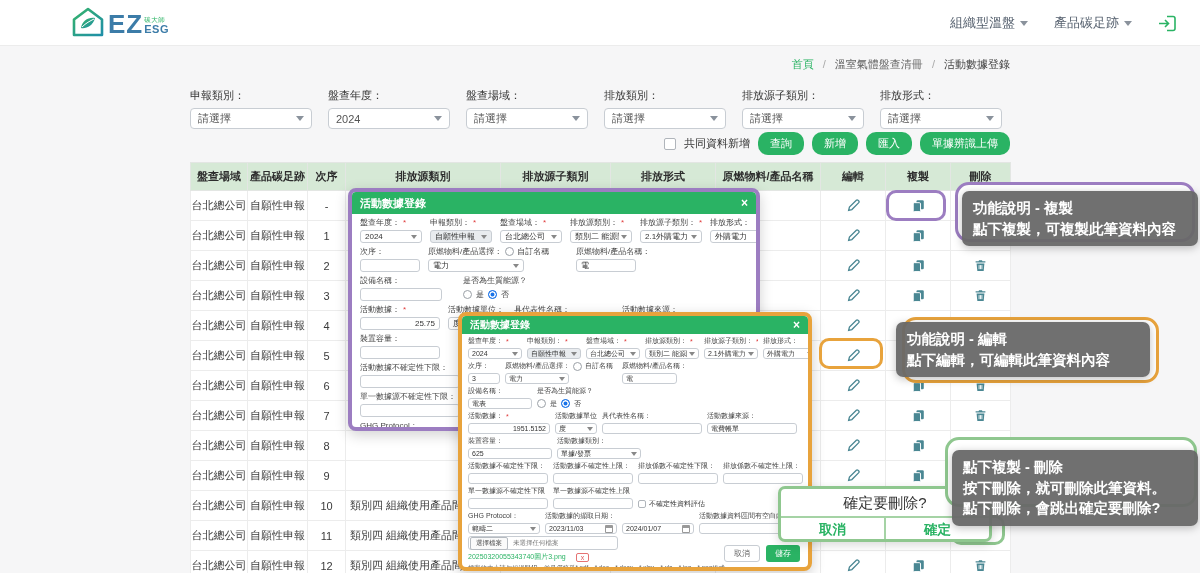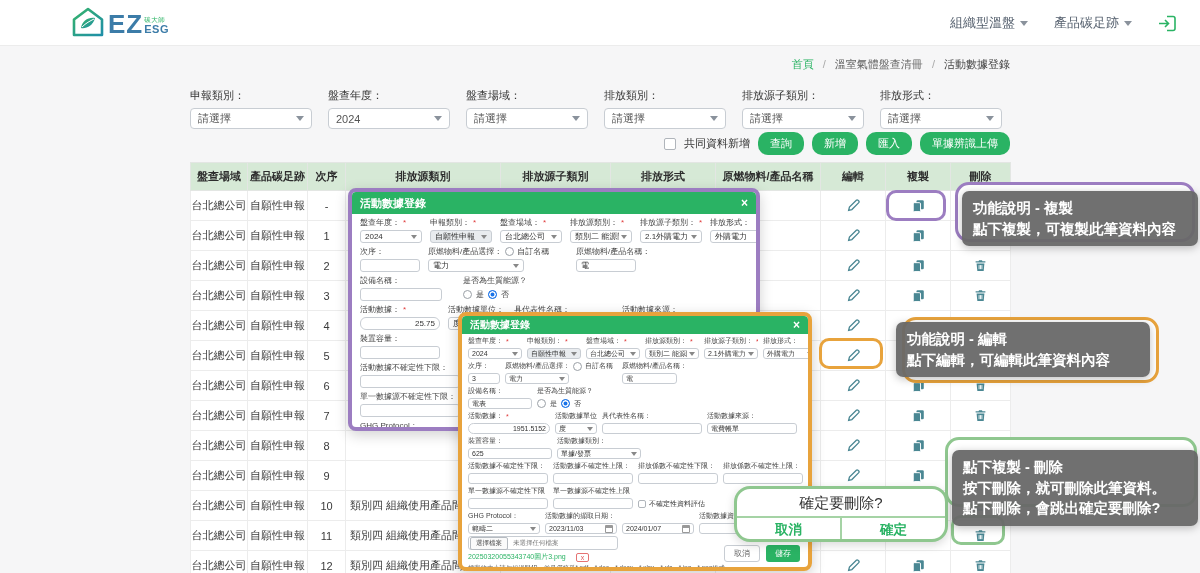--- a/index.html
+++ b/index.html
@@ -54,21 +54,21 @@
   .m2 .frow { gap:5px; padding:0 6px; margin-top:2px; }
   .fg { display:flex; flex-direction:column; overflow:hidden; flex-shrink:0; }
   .flab { font-size:8px; color:#444; margin-bottom:2px; white-space:nowrap; overflow:hidden; display:flex; align-items:center; gap:3px; }
   .m2 .flab { font-size:7px; }
   .req { color:#e03c3c; }
   .finp,.fsel { height:13px; border:1px solid #c8cdd3; border-radius:3px; background:#fff; font-size:8px; color:#333; display:flex; align-items:center; padding:0 4px; white-space:nowrap; overflow:hidden; }
   .fsel { justify-content:space-between; cursor:pointer; }
   .m2 .finp,.m2 .fsel { height:11px; font-size:7px; padding:0 3px; }
   .t2 { border-left:3px solid transparent; border-right:3px solid transparent; border-top:4px solid #888; flex-shrink:0; margin-left:2px; }
   .ftxt { overflow:hidden; white-space:nowrap; }
-  .ralign { justify-content:flex-end;border-radius:6px; }
+  .ralign { justify-content:flex-end; }
   .m1row1 .fg:nth-child(2) .fsel, .m2row1 .fg:nth-child(2) .fsel { background:#e9ecef; }
   .radio { width:9px; height:9px; border:1px solid #9aa0a6; border-radius:50%; background:#fff; display:inline-block; flex-shrink:0; }
   .radio.sel { background:#1a73e8; border-color:#1a73e8; box-shadow:inset 0 0 0 1.5px #fff; }
   .radiorow { display:flex; align-items:center; gap:4px; height:13px; }
   .rlab { font-size:8px; color:#444; }
   .m2 .rlab { font-size:7px; }
   .m2 .radiorow { height:11px; }
   .filebox { border:1px solid #c8cdd3; border-radius:3px; display:flex; align-items:center; height:16px; width:190px; background:#fff; cursor:pointer; }
   .m2 .filebox { height:14px; width:150px; }
   .filebtn { border:1px solid #b6bbc1; border-radius:2px; background:#fafafa; font-size:7.5px; color:#444; padding:1px 5px; margin:1px 0 1px 1px; white-space:nowrap; }
@@ -83,21 +83,21 @@
   .dt { justify-content:space-between; }
   .cal { width:8px; height:8px; border:1px solid #999; border-top:3px solid #999; border-radius:1px; flex-shrink:0; margin-left:3px; }
   .m2footer { position:absolute; right:8px; bottom:5px; display:flex; gap:6px; }
   .obtn { border:1px solid #c8cdd3; background:#fff; color:#666; font-size:8px; padding:2px 9px; border-radius:3px; cursor:pointer; font-family:inherit; }
   .gbtn.small { font-size:8px; padding:2px 9px; border-radius:3px; }
   .chk-wrap.small { font-size:7px; gap:3px; }
   .chk.small { width:8px; height:8px; }
   .nolab { justify-content:flex-end; }
 
   
-  .confirm { position:absolute; left:734px; top:486px; width:214px; height:56px; background:#fff; border:3px solid #8fc78f; border-radius:16px; z-index:40; overflow:hidden; box-shadow:0 3px 10px rgba(0,0,0,.15); }
+  .confirm { position:absolute; left:778px; top:486px; width:214px; height:56px; background:#fff; border:3px solid #8fc78f; border-radius:7px; z-index:40; overflow:hidden; box-shadow:0 3px 10px rgba(0,0,0,.15); }
   .ctitle { height:27px; line-height:27px; text-align:center; font-size:15px; color:#333; }
   .cbtns { display:flex; border-top:2px solid #a5d3a5; }
   .cbtn { flex:1; text-align:center; font-size:13.5px; font-weight:bold; color:#2ab364; height:23px; line-height:23px; cursor:pointer; }
   .cbtn:first-child { border-right:2px solid #a5d3a5; }
 
   
   .hl { position:absolute; border-radius:10px; z-index:30; background:transparent; }
   .hl.purple { border:3px solid #9c7dc1; left:886px; top:190px; width:60px; height:31px; }
   .hl.orange { border:3px solid #e8a33c; left:819px; top:338px; width:64px; height:31px; }
   .hl.green  { border:3px solid #8fc78f; left:951px; top:515px; width:54px; height:30px; }

